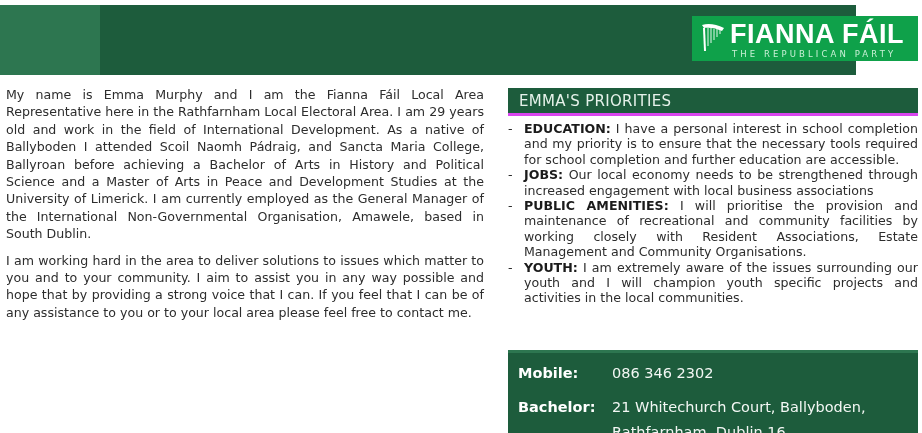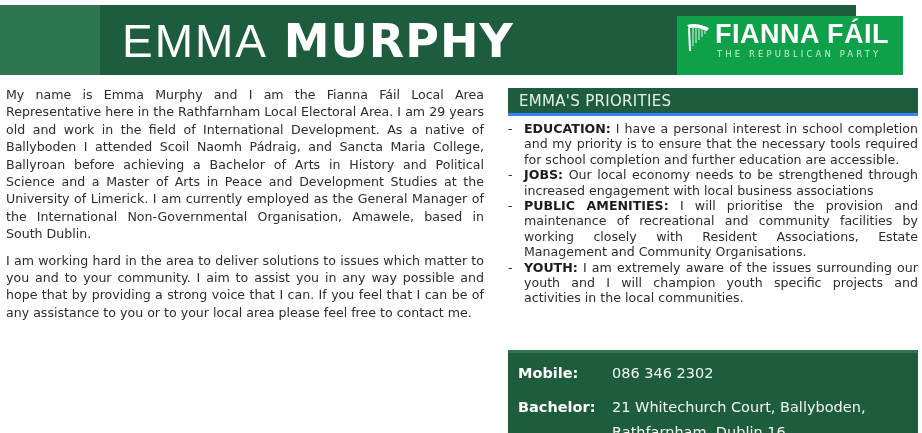--- a/index.html
+++ b/index.html
@@ -6,52 +6,48 @@
   html, body { width: 922px; height: 433px; background: #ffffff; overflow: hidden; }
   body { position: relative; font-family: "DejaVu Sans", "Liberation Sans", sans-serif; color: #333333; }
 
   .header { position: absolute; left: 0; top: 5px; width: 922px; height: 70px; }
   .header-strip { position: absolute; left: 0; top: 0; width: 100px; height: 70px; background: #2d7650; }
   .header-band { position: absolute; left: 100px; top: 0; width: 756px; height: 70px; background: #1d5c3c; }
   .name-title { position: absolute; left: 122px; top: 11px; font-size: 46px; line-height: 50px; color: #ffffff; letter-spacing: 1px; white-space: nowrap; }
   .name-title .first { font-family: "Liberation Sans", sans-serif; font-weight: 300; letter-spacing: 2px; }
   .name-title .last { font-family: "DejaVu Sans", sans-serif; font-weight: bold; }
 
-  .logo { position: absolute; left: 677px; top: 11px; width: 226px; height: 59px; background: #0fa14a; }
+  .logo { position: absolute; left: 692px; top: 11px; width: 226px; height: 45px; background: #0fa14a; }
   .logo-harp { position: absolute; left: 8px; top: 6px; width: 26px; height: 30px; }
   .logo-name { position: absolute; left: 38px; top: 2px; font-family: "Liberation Sans", sans-serif; font-weight: bold; font-size: 27px; line-height: 32px; color: #ffffff; letter-spacing: 0.5px; white-space: nowrap; }
   .logo-tag { position: absolute; left: 40px; top: 33px; font-family: "DejaVu Sans", sans-serif; font-size: 8.5px; line-height: 11px; color: #c9f0d6; letter-spacing: 3.1px; white-space: nowrap; }
 
   .letter { position: absolute; left: 6px; top: 86px; width: 478px; font-size: 12.6px; line-height: 17.4px; color: #2d2d2d; }
   .letter p { text-align: justify; margin-bottom: 9px; }
   .letter p.salutation { margin-bottom: 9px; text-align: left; }
 
-  .priorities-head { position: absolute; left: 508px; top: 88px; width: 410px; height: 28px; background: #1d5c3c; border-bottom: 3px solid #3b82f6; }
+  .priorities-head { position: absolute; left: 508px; top: 88px; width: 410px; height: 28px; background: #1d5c3c; border-bottom: 3px solid #d946ef; }
   .priorities-head span { position: absolute; left: 11px; top: 4px; font-family: "DejaVu Sans", sans-serif; font-size: 15px; line-height: 19px; color: #e6f2ea; letter-spacing: 0.3px; }
 
   .priority-list { position: absolute; left: 506px; top: 121px; width: 412px; list-style: none; font-size: 12.6px; line-height: 15.4px; color: #2d2d2d; }
   .priority-list li { position: relative; padding-left: 18px; text-align: justify; }
   .priority-list li .dash { position: absolute; left: 2px; top: 0; }
   .priority-list li b { color: #1b1b1b; font-weight: bold; }
 
   .contact { position: absolute; left: 508px; top: 350px; width: 410px; height: 83px; background: #1d5c3c; border-top: 3px solid #2d7650; padding-left: 24px; }
   .contact-row { position: absolute; left: 10px; font-size: 14.5px; line-height: 16.5px; color: #ffffff; white-space: nowrap; }
   .contact-row .lbl { display: inline-block; width: 94px; font-weight: bold; }
   .contact-row .val { display: inline-block; color: #f3f7f4; }
 </style>
 </head>
 <body>
 
 <div class="header">
   <div class="header-strip"></div>
   <div class="header-band"></div>
-  <div class="name-title">
-    <span class="first">EMMA</span>
-    <span class="last">MURPHY</span>
-  </div>
   <div class="logo">
     <svg class="logo-harp" viewBox="0 0 26 30">
       <path d="M2 3 C8 1, 16 2, 24 6 L22 9 C16 6, 9 5, 4 6 Z" fill="#ffffff"></path>
       <path d="M4 6 L5 29" stroke="#ffffff" stroke-width="2" fill="none"></path>
       <path d="M8 6 L8 24 M11 6 L11 21 M14 7 L14 18 M17 7 L17 15 M20 8 L20 12" stroke="#e8f8ee" stroke-width="1" fill="none"></path>
     </svg>
     <span class="logo-name">FIANNA FÁIL</span>
     <span class="logo-tag">THE REPUBLICAN PARTY</span>
   </div>
 </div>

